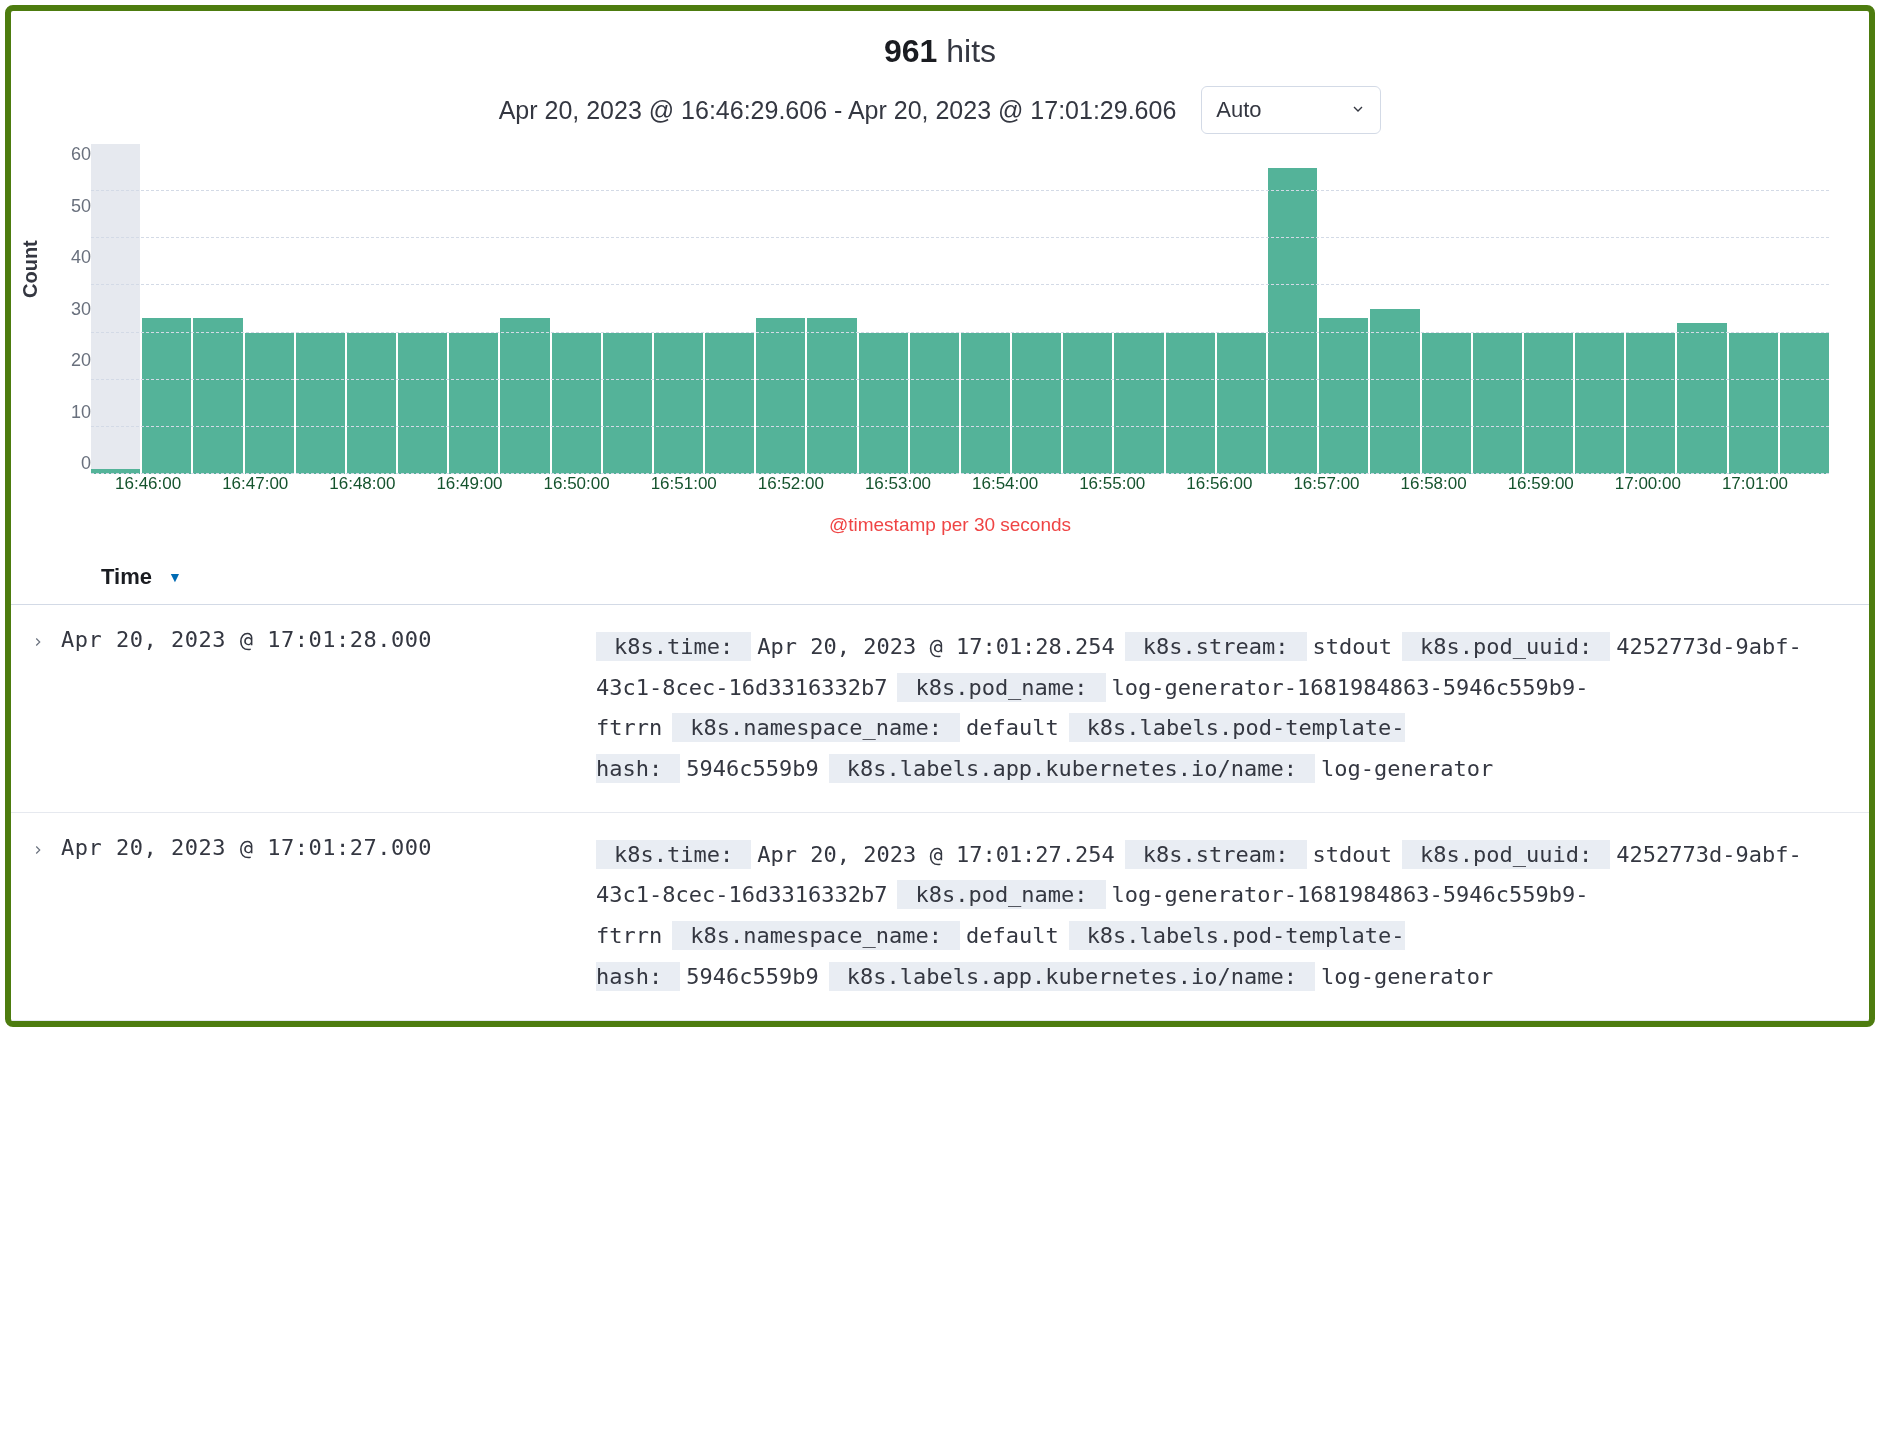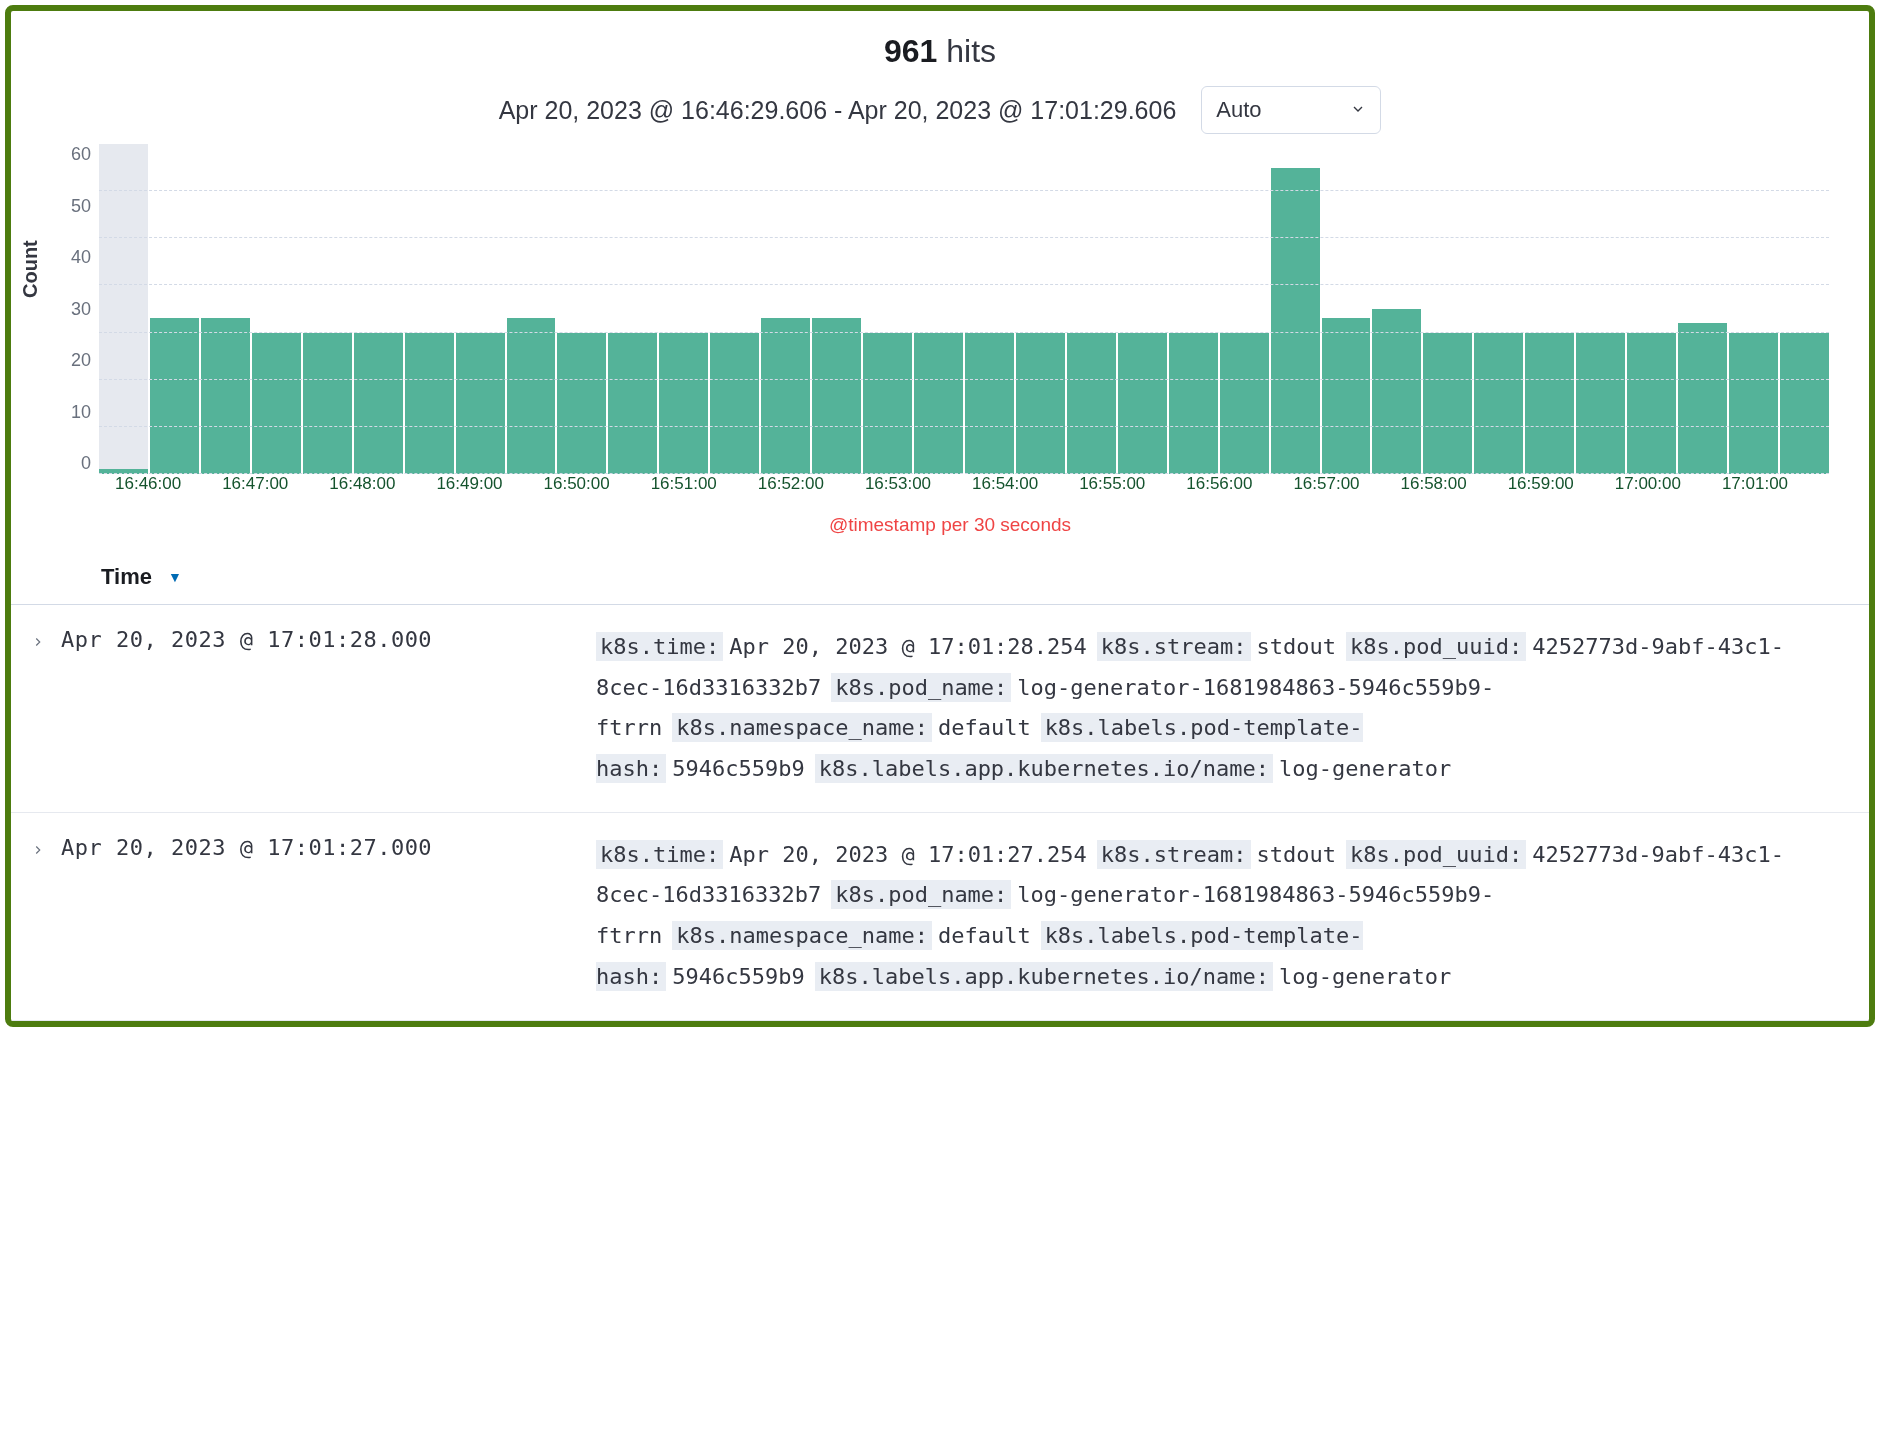--- a/index.html
+++ b/index.html
@@ -8,21 +8,21 @@
   .hits-line{font-size:32px;}
   .hits-count{font-weight:700;}
   .hits-label{font-weight:400;color:#343741;}
   .range-line{display:flex;align-items:center;justify-content:center;gap:25px;margin-top:16px;font-size:25px;color:#343741;}
   .interval-select{display:flex;align-items:center;justify-content:space-between;border:1px solid #d3dae6;border-radius:6px;padding:10px 14px;width:150px;font-size:22px;color:#343741;background:#fff;cursor:pointer;}
   .interval-select svg{width:16px;height:16px;stroke:#343741;}
 
   .chart-wrap{position:relative;padding:4px 40px 0 60px;}
   .ylabel{position:absolute;left:8px;top:40%;transform:rotate(-90deg);transform-origin:left top;font-size:20px;font-weight:600;color:#343741;}
   .chart-body{display:flex;align-items:stretch;}
-  .yaxis{display:flex;flex-direction:column;justify-content:space-between;align-items:flex-end;padding-right:8px;font-size:18px;color:#69707d;height:330px;}
+  .yaxis{display:flex;flex-direction:column;justify-content:space-between;align-items:flex-end;font-size:18px;color:#69707d;height:330px;}
   .plot{position:relative;flex:1;height:330px;}
   .grid-line{position:absolute;left:0;right:0;border-top:1px dashed #d3dae6;}
   .bars{position:absolute;inset:0;display:flex;align-items:flex-end;gap:2px;padding-right:0;}
   .bar{flex:1;background:#54b399;}
   .bar-partial{background:#e6e9ef;position:relative;}
   .bar-partial-inner{background:#54b399;position:absolute;left:0;right:0;bottom:0;}
   .xaxis{display:flex;margin-left:0;font-size:17px;color:#14532d;}
   .xaxis-spacer{width:44px;flex:none;}
   .xaxis-ticks{flex:1;display:flex;}
   .xtick{flex:1;text-align:left;white-space:nowrap;}
@@ -32,21 +32,21 @@
   .col-time{width:495px;display:flex;align-items:center;gap:16px;}
   .sort-icon{color:#006bb4;font-size:14px;}
   .col-source{flex:1;}
 
   .row{display:flex;padding:22px 20px 22px 20px;border-bottom:1px solid #e6e9ef;font-size:22px;}
   .expand{width:30px;color:#69707d;padding-top:2px;cursor:pointer;}
   .expand svg{width:14px;height:14px;stroke:#69707d;stroke-width:2;fill:none;}
   .time-cell{width:535px;font-family:"SFMono-Regular",Consolas,Menlo,monospace;color:#343741;white-space:nowrap;letter-spacing:0.5px;}
   .source-cell{flex:1;font-family:"SFMono-Regular",Consolas,Menlo,monospace;color:#343741;line-height:1.85;}
   .kv{display:inline;}
-  .k{background:#e9edf3;border-radius:0;padding:2px 4px;color:#343741;}
+  .k{background:#e9edf3;border-radius:0;padding:2px 18px;color:#343741;}
   .v{margin:0 10px 0 6px;}
 </style>
 </head>
 <body>
 
 <div class="panel">
 
   <div class="header">
     <div class="hits-line">
       <span class="hits-count">961</span>

